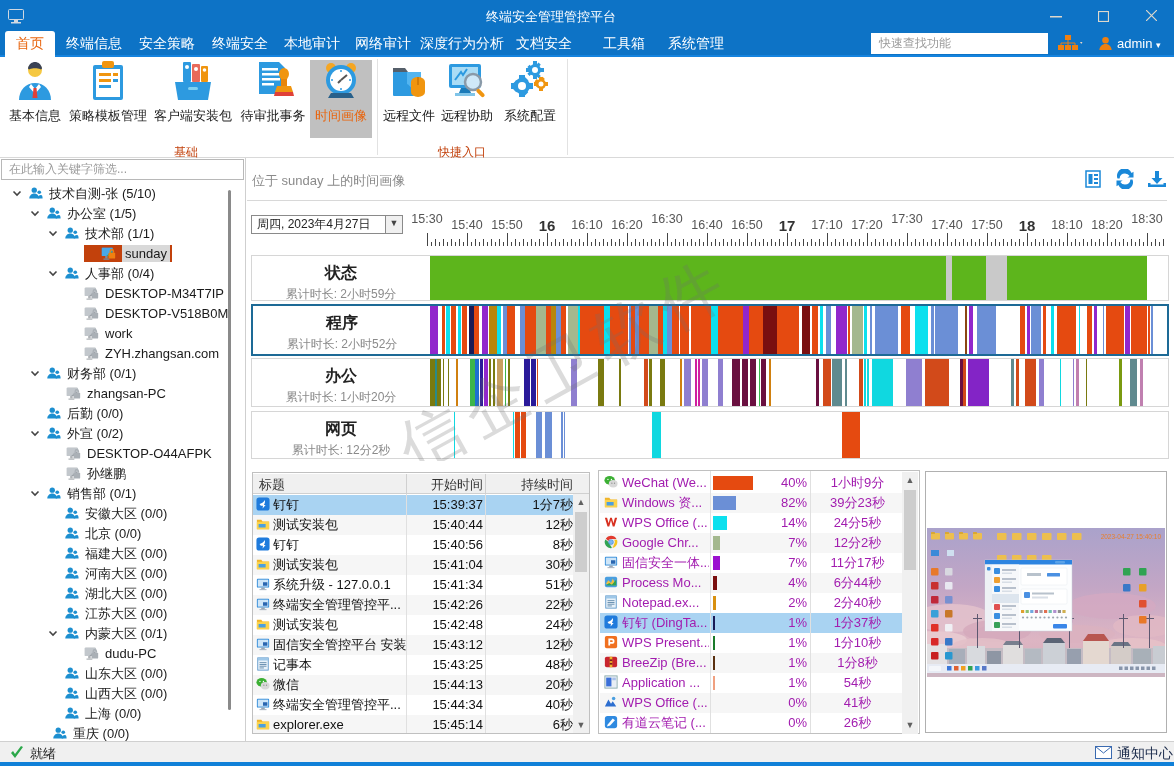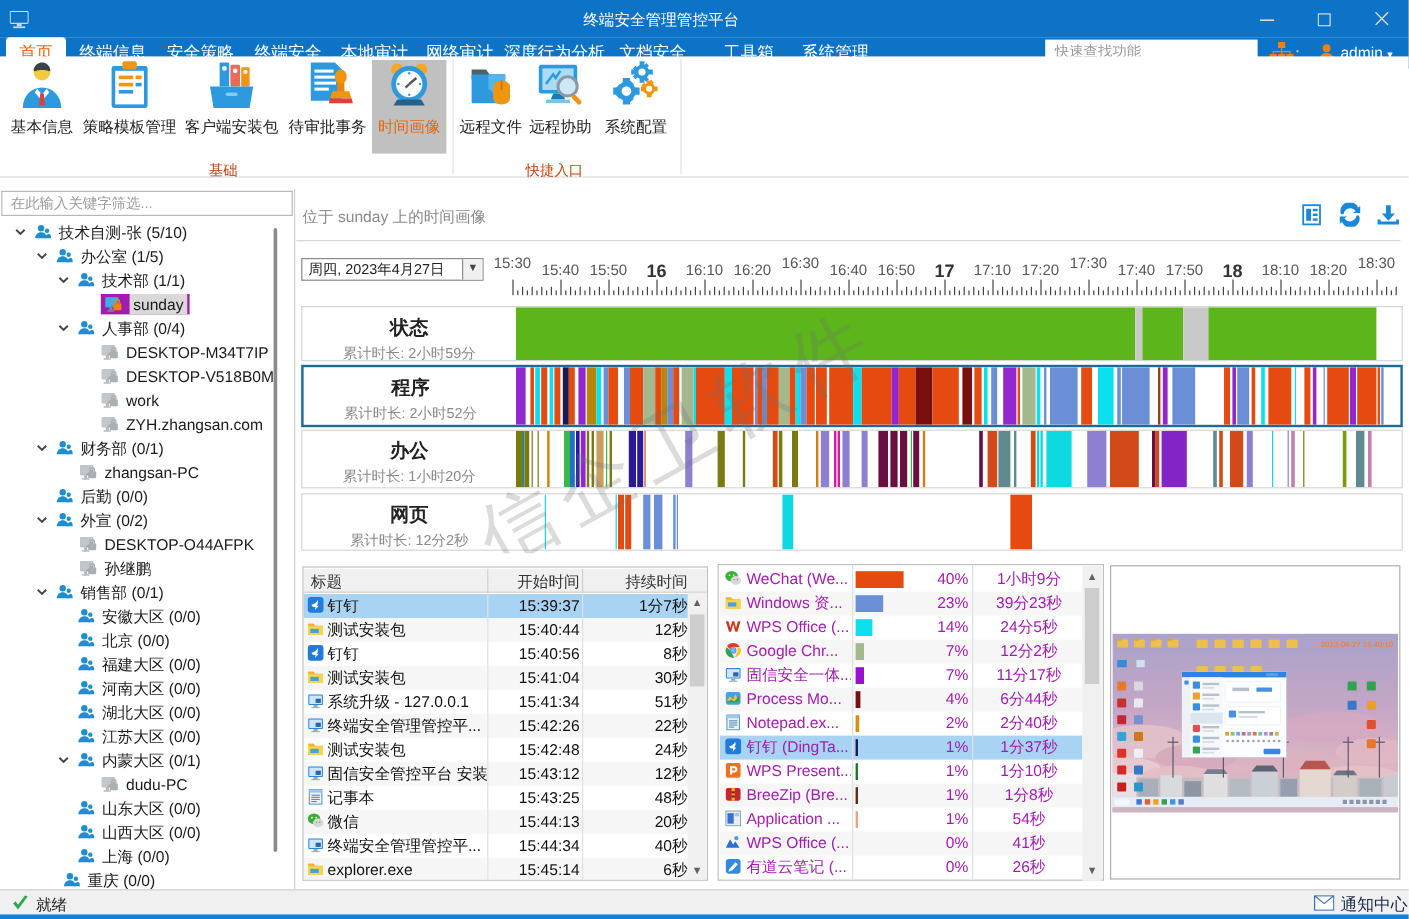--- a/index.html
+++ b/index.html
@@ -1,35 +1,35 @@
 <!DOCTYPE html>
 <html><head><meta charset="utf-8"><style>
 *{margin:0;padding:0;box-sizing:border-box}
 body{width:1174px;height:766px;font-family:"Liberation Sans",sans-serif;position:relative;overflow:hidden;background:#fff}
 .titlebar{position:absolute;left:0;top:0;width:1174px;height:31px;background:#0d73c6}
 .title{position:absolute;left:486px;top:8px;width:140px;white-space:nowrap;color:#fff;font-size:13px}
 .menubar{position:absolute;left:0;top:31px;width:1174px;height:26px;background:#0d73c6;border-bottom:2px solid #1583de}
 .tab{position:absolute;top:0;height:26px;line-height:25px;color:#fff;font-size:14px;text-align:center}
 .tab.active{background:#fff;color:#e8650f;border-radius:3px 3px 0 0}
 .searchbox{position:absolute;left:871px;top:2px;width:177px;height:21px;background:#fff;font-size:12px;color:#999;line-height:21px;padding-left:8px}
-.ribbon{position:absolute;left:0;top:47px;width:1174px;height:101px;background:#fff;border-bottom:1px solid #d9d9d9}
+.ribbon{position:absolute;left:0;top:57px;width:1174px;height:101px;background:#fff;border-bottom:1px solid #d9d9d9}
 .ritem{position:absolute;top:3px;width:86px;text-align:center;font-size:13px;color:#222}
 .ritem .lbl{display:block;margin-top:2px}
 .ritem.selected{background:#c0c0c0;height:78px}
 .ritem.selected .lbl{color:#e8650f}
 .rgroup{position:absolute;top:87px;font-size:12px;color:#c2410c}
 .rsep{position:absolute;top:2px;width:1px;height:96px;background:#e2e2e2}
 .leftpanel{position:absolute;left:0;top:158px;width:246px;height:583px;background:#fff;border-right:1px solid #cfcfcf}
 .filter{position:absolute;left:1px;top:1px;width:243px;height:21px;border:1px solid #b8b8b8;font-size:12px;color:#9a9a9a;line-height:19px;padding-left:7px}
 .trow{position:absolute;height:20px;line-height:20px;font-size:13px;color:#1a1a1a;white-space:nowrap}
 .chev{display:inline-block;width:16px;font-size:13px;color:#333;vertical-align:top;text-align:left}
 .ticon svg{vertical-align:-3px}
 .ttext{margin-left:6px}
 .ttext.sel{background:#d9d9d9;padding:1px 3px}
-.ticon.sel{background:#a21caf;padding:1px 2px 1px 3px}
+.ticon.sel{background:#c2410c;padding:1px 2px 1px 17px}
 .vscroll{position:absolute;left:228px;top:32px;width:3px;height:520px;background:#8a8a8a;border-radius:2px}
 .main{position:absolute;left:247px;top:158px;width:927px;height:583px;background:#fff}
 .mhead{position:absolute;left:5px;top:14px;font-size:13px;color:#8a8a8a}
 .mline{position:absolute;left:0;top:42px;width:920px;height:1px;background:#d8d8d8}
 .datebox{position:absolute;left:4px;top:57px;width:152px;height:19px;border:1px solid #8a8a8a;font-size:12px;color:#222;line-height:17px;padding-left:5px;background:#fff}
 .datebtn{position:absolute;right:0;top:0;width:17px;height:17px;background:#f0f0f0;border-left:1px solid #8a8a8a;text-align:center;line-height:15px;font-size:9px;color:#444}
 .rowbox{position:absolute;left:4px;width:918px;border:1px solid #d6d6d6;background:#fff}
 .rowbox.sel{border:2px solid #1d6a96}
 .rlabel{position:absolute;left:0;top:0;width:178px;height:100%;text-align:center}
 .rlabel .t1{display:block;font-size:16px;font-weight:bold;color:#222;margin-top:7px}
@@ -971,21 +971,21 @@
         <span class="m2">40%</span>
         <span class="m3">1小时9分</span>
       </div>
       <div class="mrw alt" style="top:22px">
         <span class="m1"><svg width="14" height="14" viewBox="0 0 16 16">
             <path d="M1 3h5l1.5 2H15v9H1z" fill="#f0b429"></path>
             <path d="M1 5.5h14V14H1z" fill="#fbd34d"></path>
             <rect x="3" y="8" width="8" height="4" fill="#4a9fe0"></rect>
           </svg><span>Windows 资...</span></span>
         <span class="mbar" style="width:23px;background:#6b8fd6"></span>
-        <span class="m2">23%</span>
+        <span class="m2">82%</span>
         <span class="m3">39分23秒</span>
       </div>
       <div class="mrw" style="top:42px">
         <span class="m1"><svg width="14" height="14" viewBox="0 0 16 16">
             <path d="M1 3l3 10h2l2-7 2 7h2l3-10h-2.5l-1.8 6.5L9 3H7L5.3 9.5 3.5 3z" fill="#d83020"></path>
           </svg><span>WPS Office (...</span></span>
         <span class="mbar" style="width:14px;background:#0ce0ee"></span>
         <span class="m2">14%</span>
         <span class="m3">24分5秒</span>
       </div>

